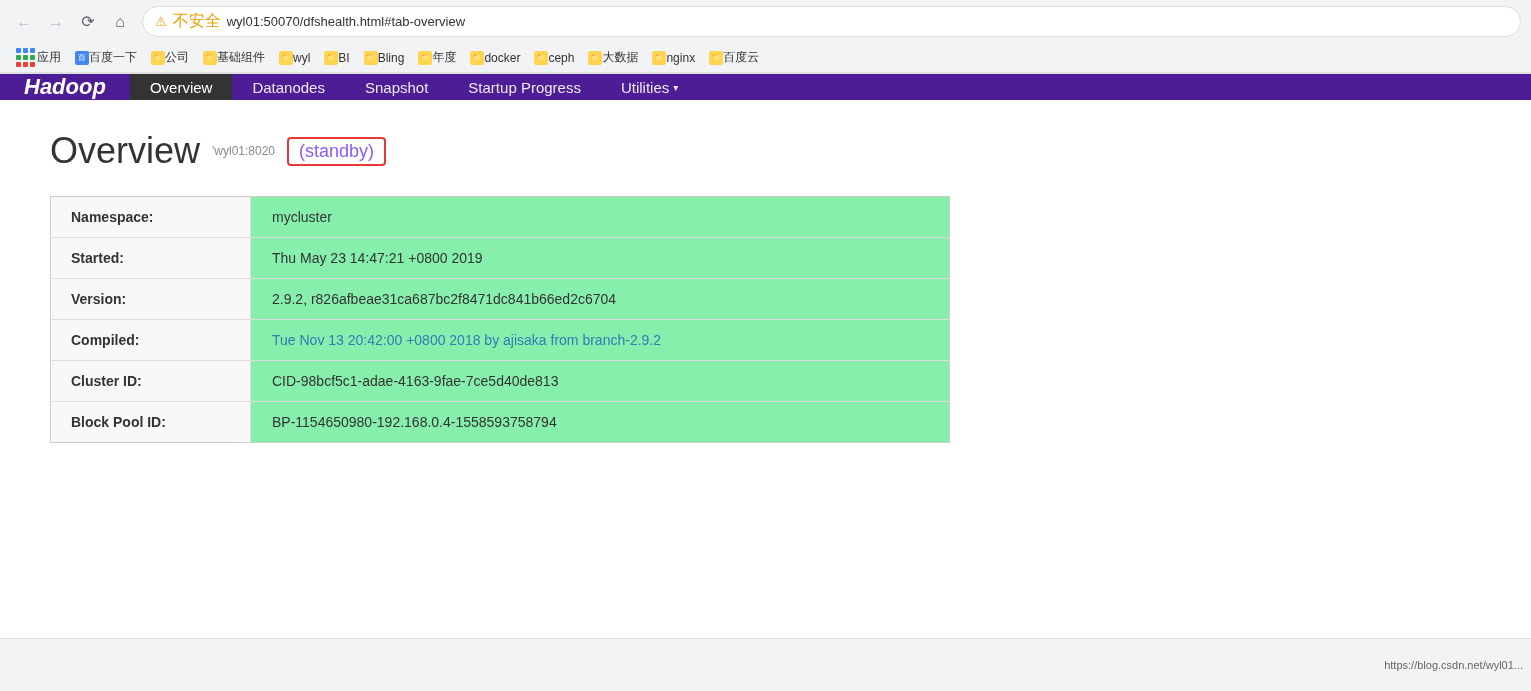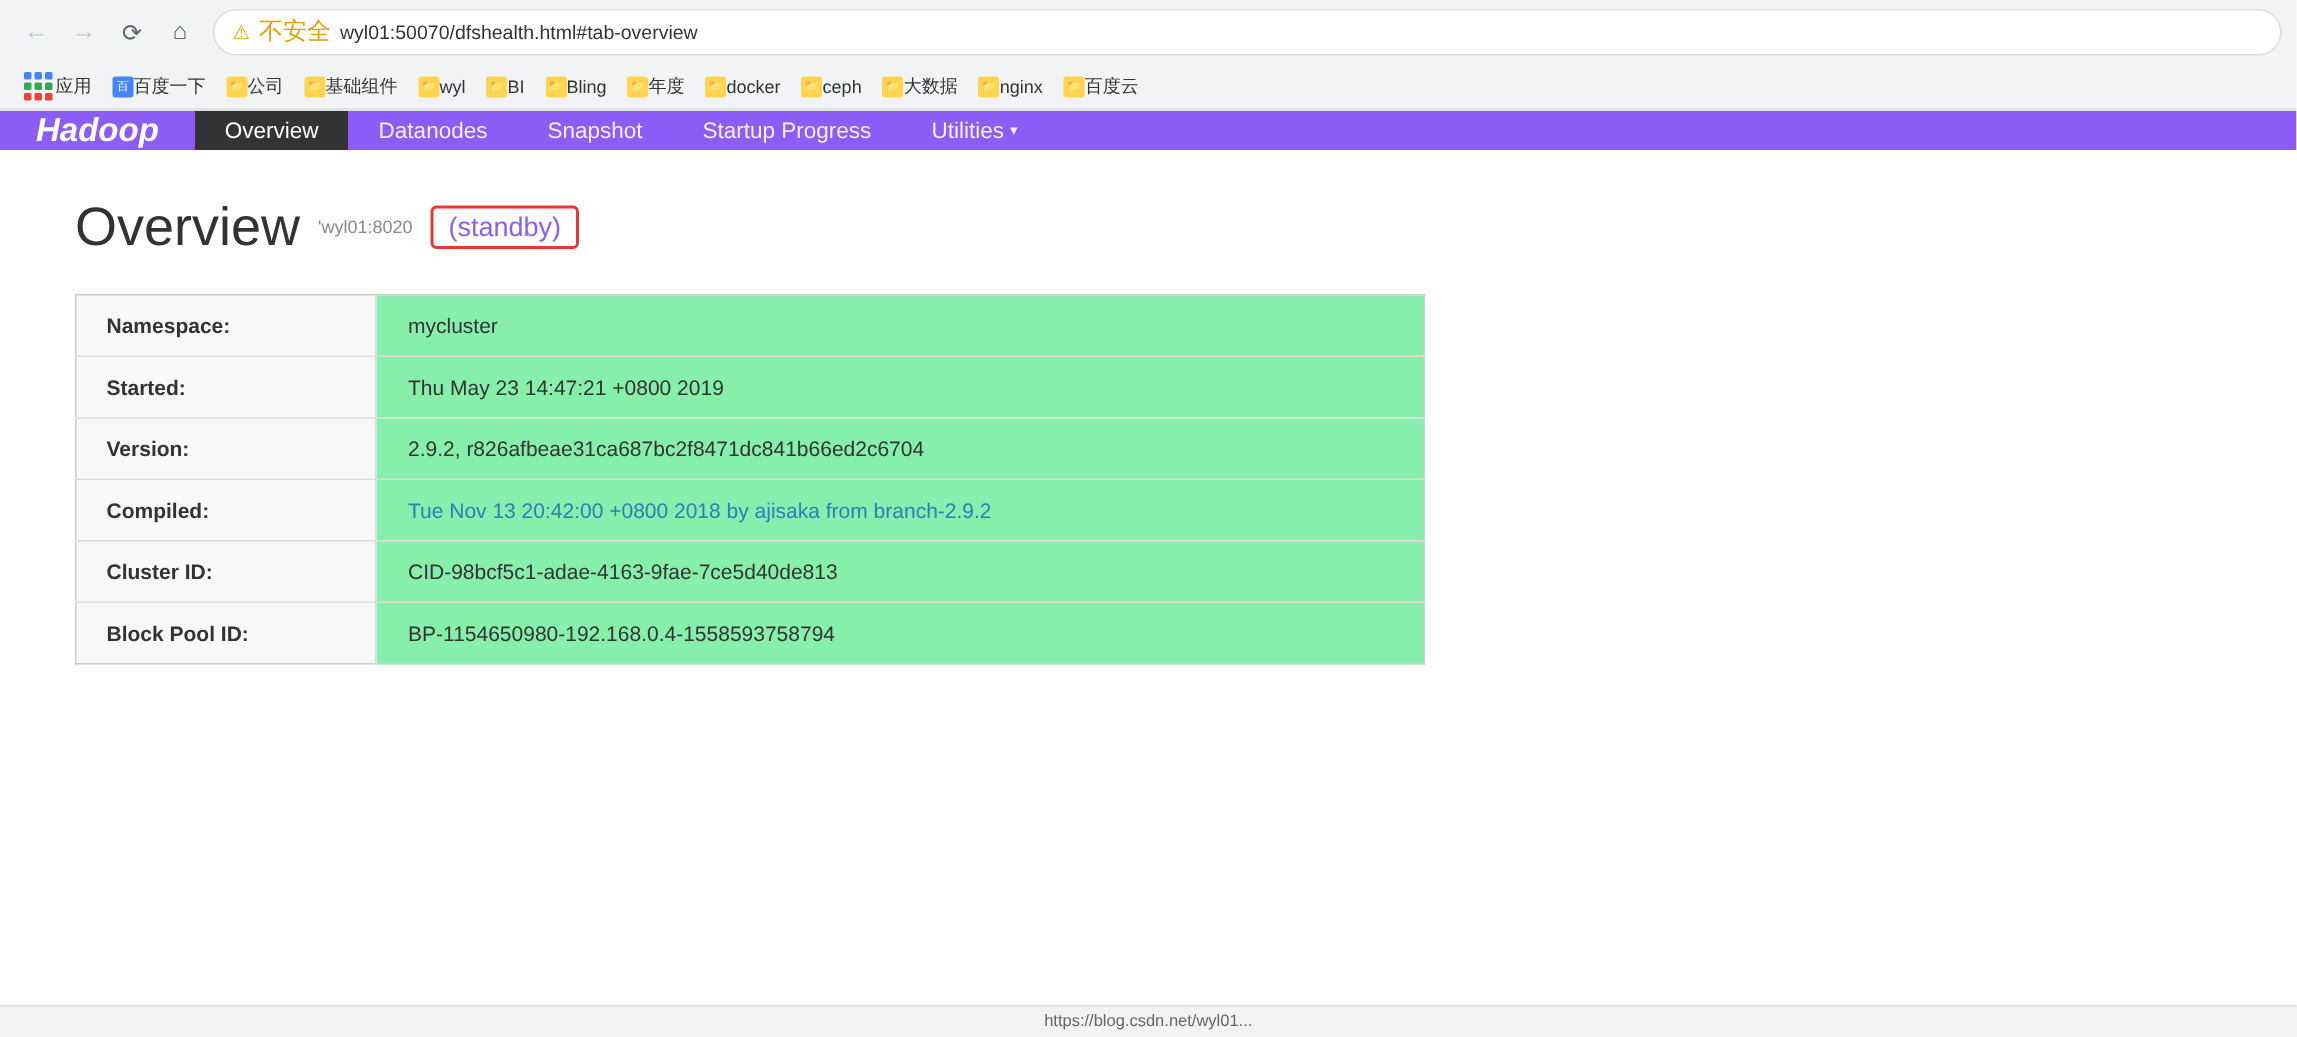--- a/index.html
+++ b/index.html
@@ -104,21 +104,21 @@
       font-size: 8px;
       line-height: 14px;
       text-align: center;
       color: white;
     }
     .bookmark-favicon.blue { background: #4285f4; }
     .bookmark-favicon.folder { background: #ffd54f; }
 
     
     .hadoop-nav {
-      background: #8b5cf6;
+      background: #4c1d95;
       display: flex;
       align-items: stretch;
       padding: 0;
     }
     .hadoop-brand {
       padding: 0 24px;
       display: flex;
       align-items: center;
       color: white;
       font-size: 22px;
@@ -210,25 +210,25 @@
     }
 
     
     .status-bar {
       position: fixed;
       bottom: 0;
       left: 0;
       right: 0;
       background: #f1f3f4;
       border-top: 1px solid #ddd;
-      padding: 4px 8px;
+      padding: 20px 8px;
       font-size: 11px;
       color: #666;
       display: flex;
-      justify-content: center;
+      justify-content: flex-end;
     }
   </style>
 </head>
 <body>
 
 <div class="browser-chrome">
   <div class="browser-toolbar">
     <div class="nav-buttons">
       <button class="nav-btn disabled">←</button>
       <button class="nav-btn disabled">→</button>

